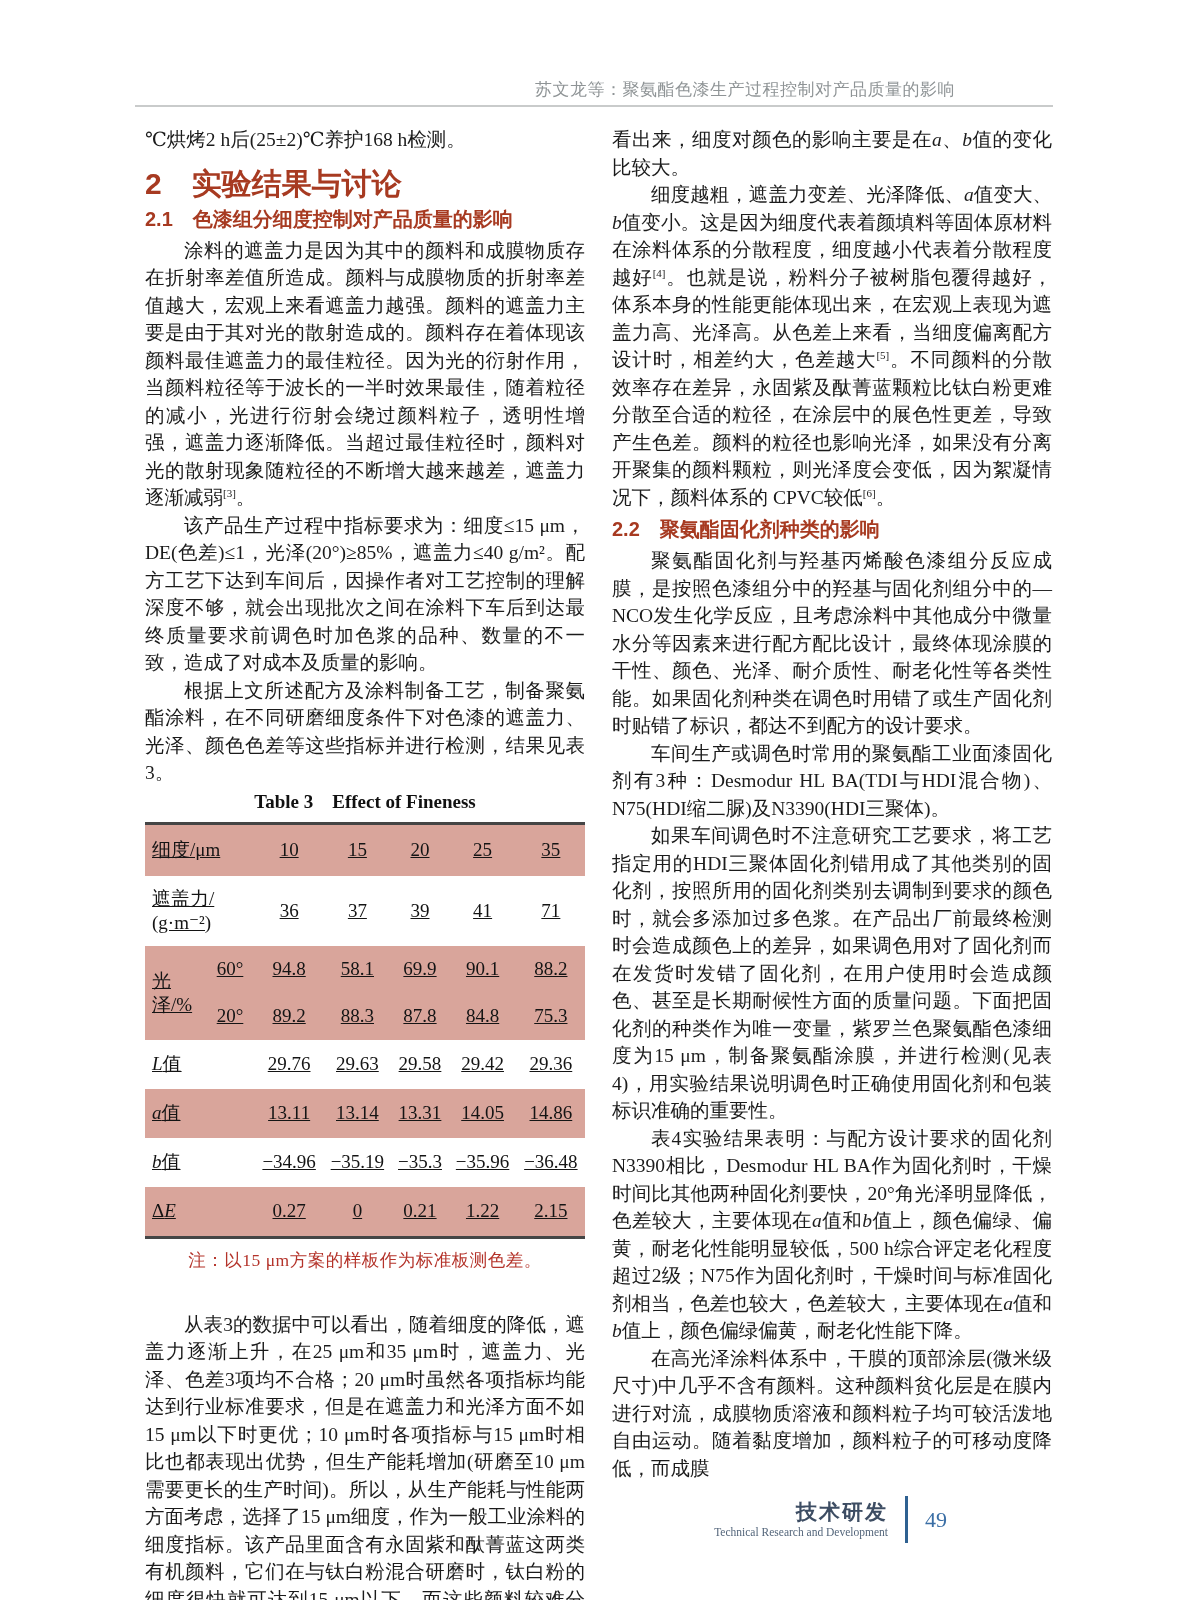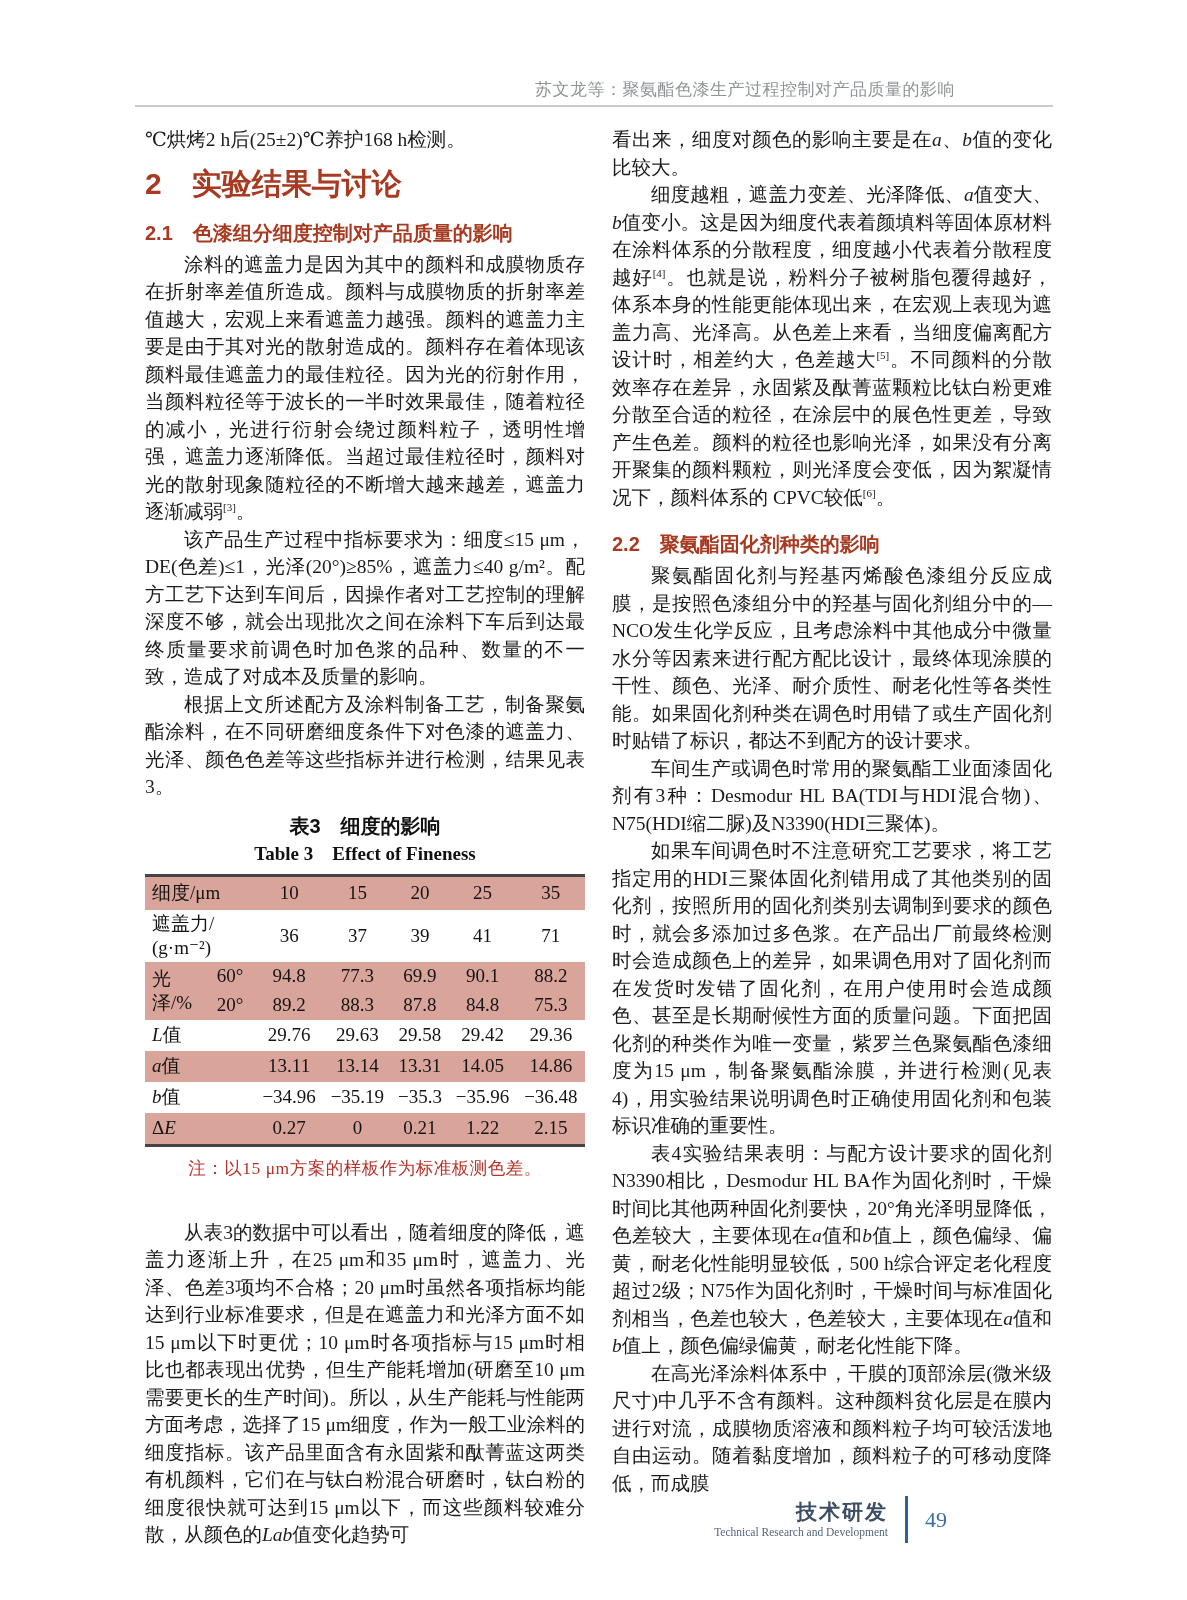--- a/index.html
+++ b/index.html
@@ -16,30 +16,30 @@
   .col-right{left:612px;}
 
   .para{margin:0;text-indent:2em;}
   .para.noindent{text-indent:0;}
   .p-after-table{margin-top:40px;}
   sup.ref{font-size:11px;line-height:0;vertical-align:super;}
   .it{font-style:italic;}
 
   h1.sec{margin:13px 0 6px;font-family:"Liberation Sans","DejaVu Sans",sans-serif;
         font-size:30px;line-height:33px;font-weight:bold;color:var(--heading_red,#a73a21);text-indent:0;}
-  h2.subsec{margin:20px 0 4px;font-family:"Liberation Sans","DejaVu Sans",sans-serif;
+  h2.subsec{margin:5px 0 4px;font-family:"Liberation Sans","DejaVu Sans",sans-serif;
         font-size:20px;line-height:27px;font-weight:bold;color:var(--heading_red,#a73a21);text-indent:0;}
 
   .tbl-title-cn{margin-top:13px;text-align:center;font-family:"Liberation Sans","DejaVu Sans",sans-serif;
         font-weight:bold;font-size:20px;line-height:25px;color:#111;}
   .tbl-title-en{margin:3px 0 9px;text-align:center;font-weight:bold;font-size:19px;line-height:23px;color:#111;}
 
   table.t3{width:100%;border-collapse:collapse;border-top:3px solid #454545;border-bottom:3px solid #454545;
         font-size:19px;color:#141414;}
-  table.t3 td{padding:2px 2px;text-align:center;vertical-align:middle;line-height:24px;border:none;}
+  table.t3 td{padding:11px 2px;text-align:center;vertical-align:middle;line-height:24px;border:none;text-decoration:underline;}
   table.t3 td.lab{text-align:left;padding-left:7px;}
   table.t3 col.c-lab{width:60px;}
   table.t3 col.c-ang{width:50px;}
   tr.pink td{background:var(--table_pink,#d9a59b);}
   td.two-line{line-height:21px;padding-top:4px;padding-bottom:4px;}
   tr.r-std td{height:27px;}
   tr.r-head td{height:29px;}
   tr.r-sub td{height:25px;}
 
   .tbl-note{margin:10px 0 0;text-align:center;font-size:17.5px;line-height:22px;
@@ -62,21 +62,20 @@
   <div class="head-rule"></div>
 
   <div class="col col-left">
     <p class="para noindent">℃烘烤2 h后(25±2)℃养护168 h检测。</p>
     <h1 class="sec">2　实验结果与讨论</h1>
     <h2 class="subsec">2.1　色漆组分细度控制对产品质量的影响</h2>
     <p class="para"><span>涂料的遮盖力是因为其中的颜料和成膜物质存在折射率差值所造成。颜料与成膜物质的折射率差值越大，宏观上来看遮盖力越强。颜料的遮盖力主要是由于其对光的散射造成的。颜料存在着体现该颜料最佳遮盖力的最佳粒径。因为光的衍射作用，当颜料粒径等于波长的一半时效果最佳，随着粒径的减小，光进行衍射会绕过颜料粒子，透明性增强，遮盖力逐渐降低。当超过最佳粒径时，颜料对光的散射现象随粒径的不断增大越来越差，遮盖力逐渐减弱</span><sup class="ref">[3]</sup><span>。</span></p>
     <p class="para"><span>该产品生产过程中指标要求为：细度≤15 μm，DE(色差)≤1，光泽(20°)≥85%，遮盖力≤40 g/m²。配方工艺下达到车间后，因操作者对工艺控制的理解深度不够，就会出现批次之间在涂料下车后到达最终质量要求前调色时加色浆的品种、数量的不一致，造成了对成本及质量的影响。</span></p>
     <p class="para"><span>根据上文所述配方及涂料制备工艺，制备聚氨酯涂料，在不同研磨细度条件下对色漆的遮盖力、光泽、颜色色差等这些指标并进行检测，结果见表3。</span></p>
 
-    <div class="tbl-title-cn">表3　细度的影响</div>
     <div class="tbl-title-en">Table 3　Effect of Fineness</div>
 
     <table class="t3">
       <colgroup>
         <col class="c-lab">
           <col class="c-ang">
           <col>
           <col>
           <col>
           <col>
@@ -99,21 +98,21 @@
         <td>36</td>
         <td>37</td>
         <td>39</td>
         <td>41</td>
         <td>71</td>
       </tr>
       <tr class="pink r-sub">
         <td class="lab" rowspan="2">光泽/%</td>
         <td>60°</td>
         <td>94.8</td>
-        <td>77.3</td>
+        <td>58.1</td>
         <td>69.9</td>
         <td>90.1</td>
         <td>88.2</td>
       </tr>
       <tr class="pink r-sub">
         <td>20°</td>
         <td>89.2</td>
         <td>88.3</td>
         <td>87.8</td>
         <td>84.8</td>

